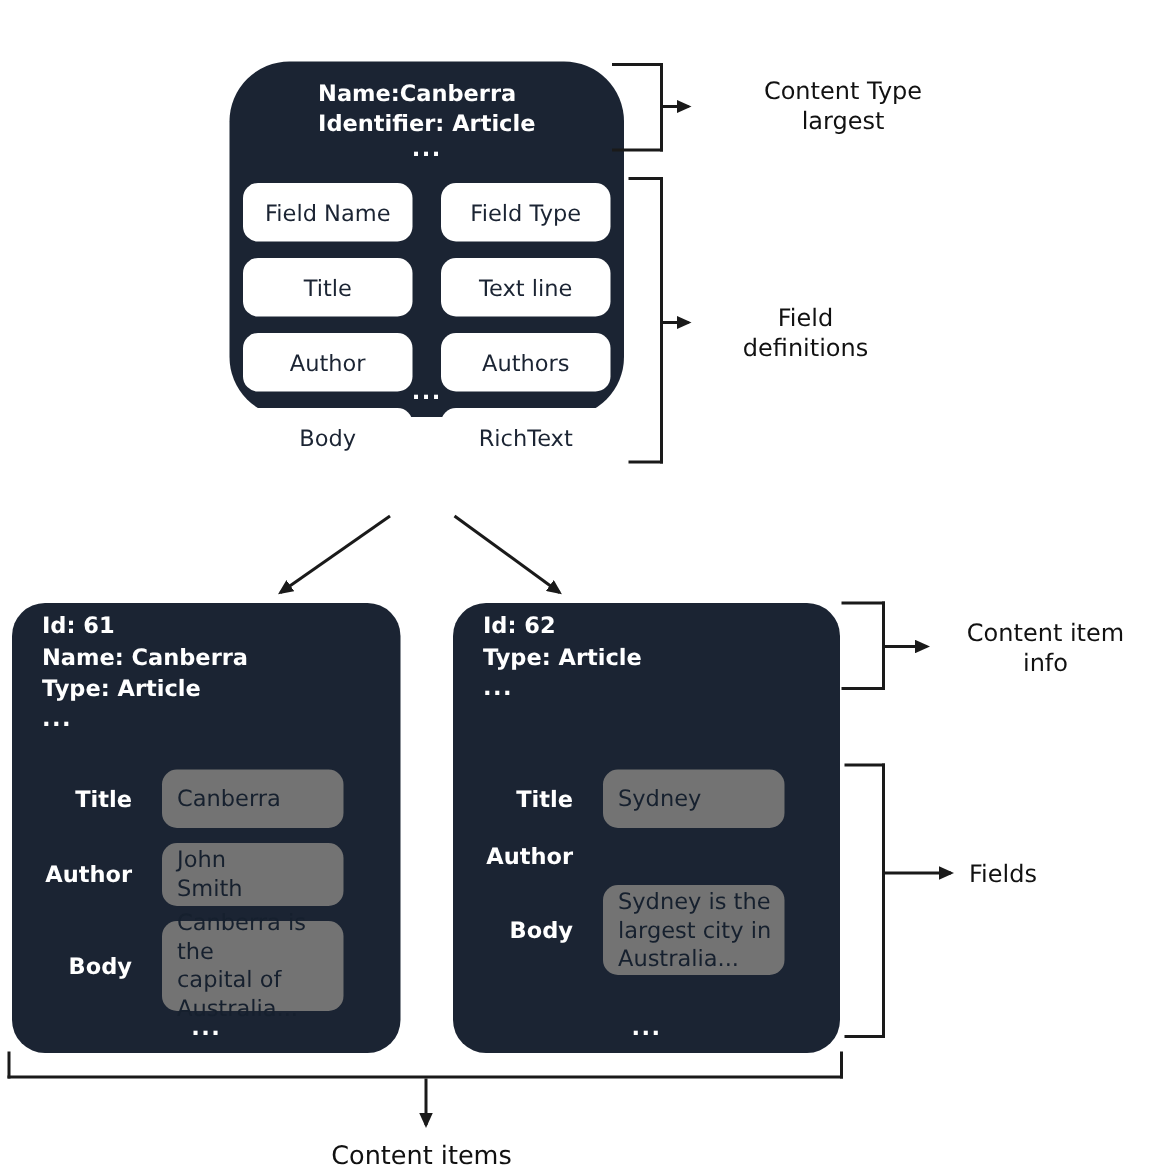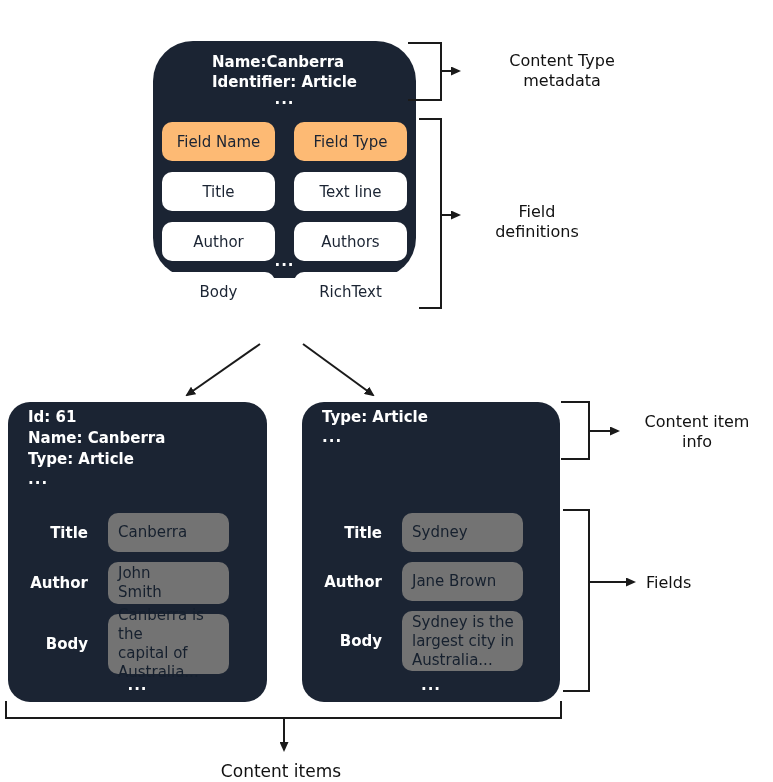--- a/index.html
+++ b/index.html
@@ -20,21 +20,21 @@
   .dots{text-align:center;font-weight:700;font-size:15px;line-height:15px;letter-spacing:1px;}
   .card-dots{position:absolute;bottom:9px;left:0;right:0;}
   .ftable{
     position:absolute;left:9px;top:81px;width:245px;
     display:grid;grid-template-columns:1fr 1fr;gap:11px 19px;
   }
   .fcell{
     height:39px;background:#ffffff;border-radius:10px;color:#1b2433;
     font-size:15px;display:flex;align-items:center;justify-content:center;
   }
-  .fcell.hdr{background:#fdba74;}
+  .fcell.hdr{background:#ffffff;}
 
   
   .item-info{padding:5px 0 0 20px;font-size:15px;font-weight:600;line-height:21px;}
   .dots-left{font-weight:700;font-size:15px;line-height:18px;letter-spacing:1px;}
   .rows{position:absolute;left:0;top:111px;width:100%;display:flex;flex-direction:column;gap:10px;}
   .frow{display:flex;align-items:center;}
   .flabel{flex:0 0 80px;text-align:right;font-size:15px;font-weight:600;margin-right:20px;}
   .fvalue{
     width:121px;min-height:39px;background:#737373;border-radius:10px;color:#16202e;
     font-size:15px;line-height:19px;display:flex;align-items:center;
@@ -114,49 +114,49 @@
         <div class="fvalue tall">Canberra is the
 capital of
 Australia...</div>
       </div>
     </div>
     <div class="dots card-dots">...</div>
   </div>
 
   <div class="card item-card right">
     <div class="item-info">
+      <div>Id: 62</div>
       <div>Type: Article</div>
       <div class="dots-left">...</div>
     </div>
     <div class="rows">
       <div class="frow">
         <div class="flabel">Title</div>
         <div class="fvalue">Sydney</div>
       </div>
       <div class="frow">
         <div class="flabel">Author</div>
-        <div class="fvalue">Jane Brown</div>
       </div>
       <div class="frow">
         <div class="flabel">Body</div>
         <div class="fvalue tall">Sydney is the
 largest city in
 Australia...</div>
       </div>
     </div>
     <div class="dots card-dots">...</div>
   </div>
 
   <div class="bracket a"></div>
   <div class="bracket b"></div>
   <div class="bracket c"></div>
   <div class="bracket d"></div>
   <div class="bbracket"></div>
 
-  <div class="lbl metadata">Content Type metadata</div>
+  <div class="lbl metadata">Content Type largest</div>
   <div class="lbl fielddefs">Field definitions</div>
   <div class="lbl iteminfo">Content item info</div>
   <div class="lbl fieldslbl">Fields</div>
   <div class="lbl contentitems">Content items</div>
 
   <svg class="overlay" viewBox="0 0 773 782" xmlns="http://www.w3.org/2000/svg">
     <defs>
       <marker id="ah" markerWidth="10" markerHeight="9" refX="8" refY="4.5" orient="auto" markerUnits="userSpaceOnUse">
         <path d="M0,0 L10,4.5 L0,9 Z" fill="#1a1a1a"></path>
       </marker>

